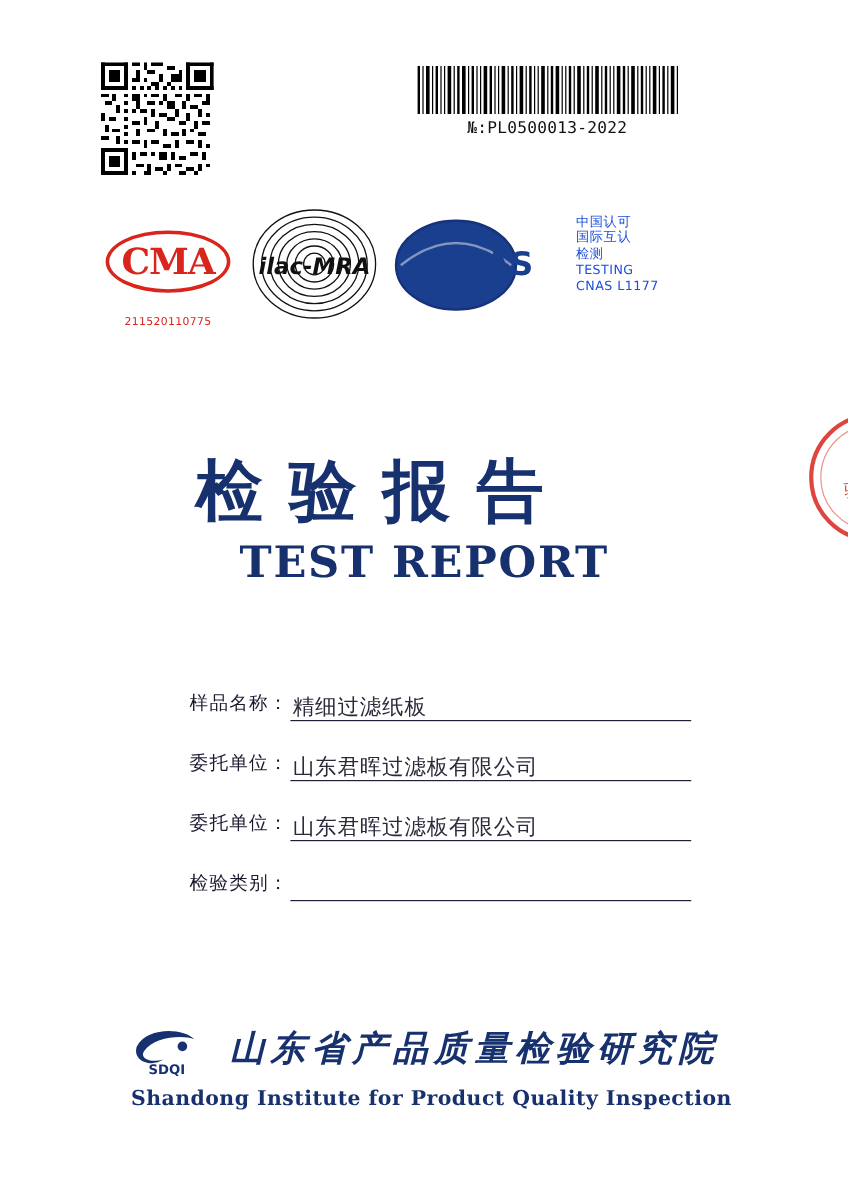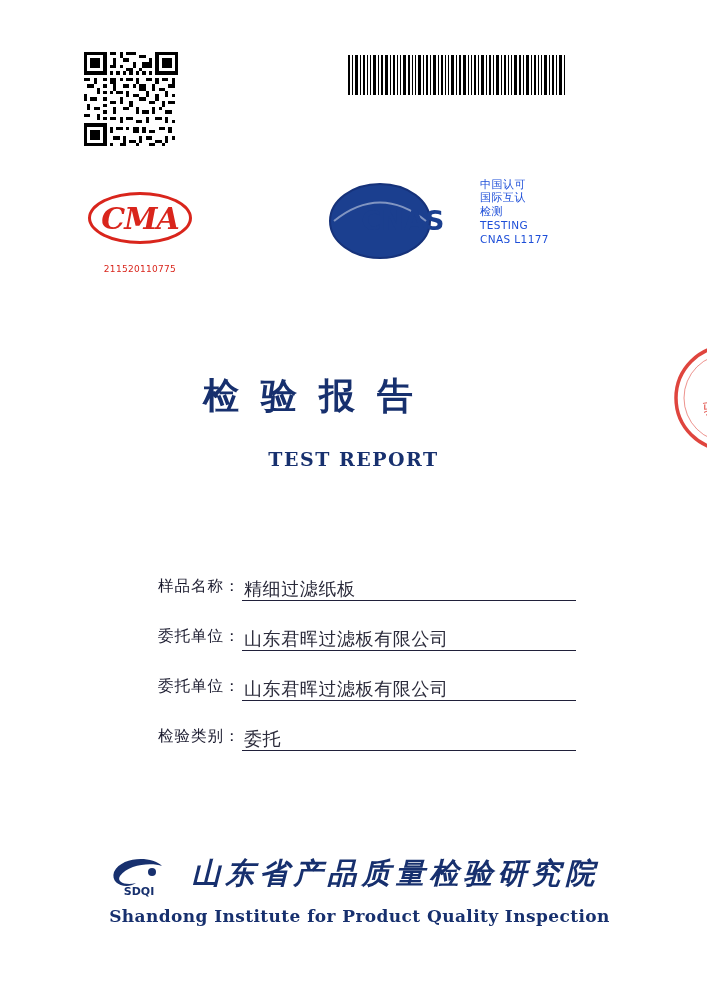--- a/index.html
+++ b/index.html
@@ -83,21 +83,20 @@
     position: absolute;
     inset: 0;
     display: flex;
     align-items: center;
     justify-content: center;
     font-family: "DejaVu Serif", "Liberation Serif", serif;
     font-weight: bold;
     font-size: 30px;
     color: #d9251c;
     letter-spacing: -1px;
-    font-style: italic;
   }
   .cma-num {
     margin-top: 20px;
     font-size: 9px;
     color: #d9251c;
     letter-spacing: 0.3px;
     font-family: "DejaVu Sans", sans-serif;
   }
 
   
@@ -163,34 +162,34 @@
 
   
   .title-cn {
     position: absolute;
     left: 0;
     top: 372px;
     width: 616px;
     text-align: center;
     font-family: "DejaVu Serif", "Liberation Serif", serif;
     font-weight: bold;
-    font-size: 36px;
+    font-size: 56px;
     letter-spacing: 22px;
     text-indent: 22px;
     color: #17306e;
   }
   .title-en {
     position: absolute;
     left: 0;
     top: 448px;
     width: 707px;
     text-align: center;
     font-family: "DejaVu Serif", "Liberation Serif", serif;
     font-weight: bold;
-    font-size: 19px;
+    font-size: 36px;
     letter-spacing: 1.5px;
     color: #17306e;
   }
 
   
   .fields {
     position: absolute;
     left: 158px;
     top: 572px;
     width: 418px;
@@ -468,32 +467,48 @@
         <rect x="192" y="0" width="1" height="40"></rect>
       <rect x="195" y="0" width="1" height="40"></rect>
         <rect x="198" y="0" width="3" height="40"></rect>
       <rect x="203" y="0" width="1" height="40"></rect>
         <rect x="206" y="0" width="2" height="40"></rect>
       <rect x="210" y="0" width="1" height="40"></rect>
         <rect x="213" y="0" width="3" height="40"></rect>
       <rect x="218" y="0" width="1" height="40"></rect>
     </g>
   </svg>
+  <div class="barcode-num">№:PL0500013-2022</div>
 </div>
 
 <div class="logos">
 
   <div class="cma">
     <div class="cma-mark">
       <div class="oval"></div>
       <div class="txt">CMA</div>
     </div>
     <div class="cma-num">211520110775</div>
   </div>
 
+  <div class="ilac">
+    <svg width="116" height="104" viewBox="0 0 116 104" aria-hidden="true">
+      <g fill="none" stroke="#111111" stroke-width="1.1">
+        <ellipse cx="58" cy="50" rx="51" ry="45"></ellipse>
+        <ellipse cx="58" cy="50" rx="44" ry="39"></ellipse>
+        <ellipse cx="58" cy="50" rx="37" ry="33"></ellipse>
+        <ellipse cx="58" cy="50" rx="30" ry="27"></ellipse>
+        <ellipse cx="58" cy="50" rx="23" ry="21"></ellipse>
+        <ellipse cx="58" cy="50" rx="16" ry="15"></ellipse>
+        <ellipse cx="58" cy="50" rx="9" ry="9"></ellipse>
+      </g>
+      <rect x="6" y="40" width="104" height="22" fill="#ffffff" opacity="0.0"></rect>
+      <text x="58" y="58" text-anchor="middle" font-family="DejaVu Sans, sans-serif" font-size="19" font-weight="bold" font-style="italic" fill="#111111">ilac-MRA</text>
+    </svg>
+  </div>
 
   <div class="cnas">
     <svg class="cnas-badge" viewBox="0 0 104 78" aria-hidden="true">
       <ellipse cx="52" cy="39" rx="50" ry="37" fill="#1b3f8f"></ellipse>
       <ellipse cx="52" cy="39" rx="50" ry="37" fill="none" stroke="#16327a" stroke-width="2"></ellipse>
       <path d="M6 39 Q52 2 98 39" fill="none" stroke="#ffffff" stroke-width="2" opacity="0.45"></path>
     </svg>
     <div class="cnas-text">CNAS</div>
     <div class="cnas-right">
       <div class="cn">中国认可</div>
@@ -519,21 +534,20 @@
     <div class="field-value">山东君晖过滤板有限公司</div>
     <div class="field-line"></div>
   </div>
   <div class="field-row">
     <div class="field-label">委托单位：</div>
     <div class="field-value">山东君晖过滤板有限公司</div>
     <div class="field-line"></div>
   </div>
   <div class="field-row">
     <div class="field-label">检验类别：</div>
-    <div class="field-value">委托</div>
     <div class="field-line"></div>
   </div>
 </div>
 
 <div class="seal">
   <svg width="120" height="120" viewBox="0 0 120 120" aria-hidden="true">
     <circle cx="60" cy="60" r="52" fill="none" stroke="#d9251c" stroke-width="3.5" opacity="0.85"></circle>
     <circle cx="60" cy="60" r="44" fill="none" stroke="#d9251c" stroke-width="1" opacity="0.5"></circle>
     <text x="44" y="52" font-family="DejaVu Serif, serif" font-size="15" fill="#d9251c" opacity="0.85" transform="rotate(-20 44 52)">检</text>
     <text x="36" y="76" font-family="DejaVu Serif, serif" font-size="15" fill="#d9251c" opacity="0.85" transform="rotate(-6 36 76)">验</text>

